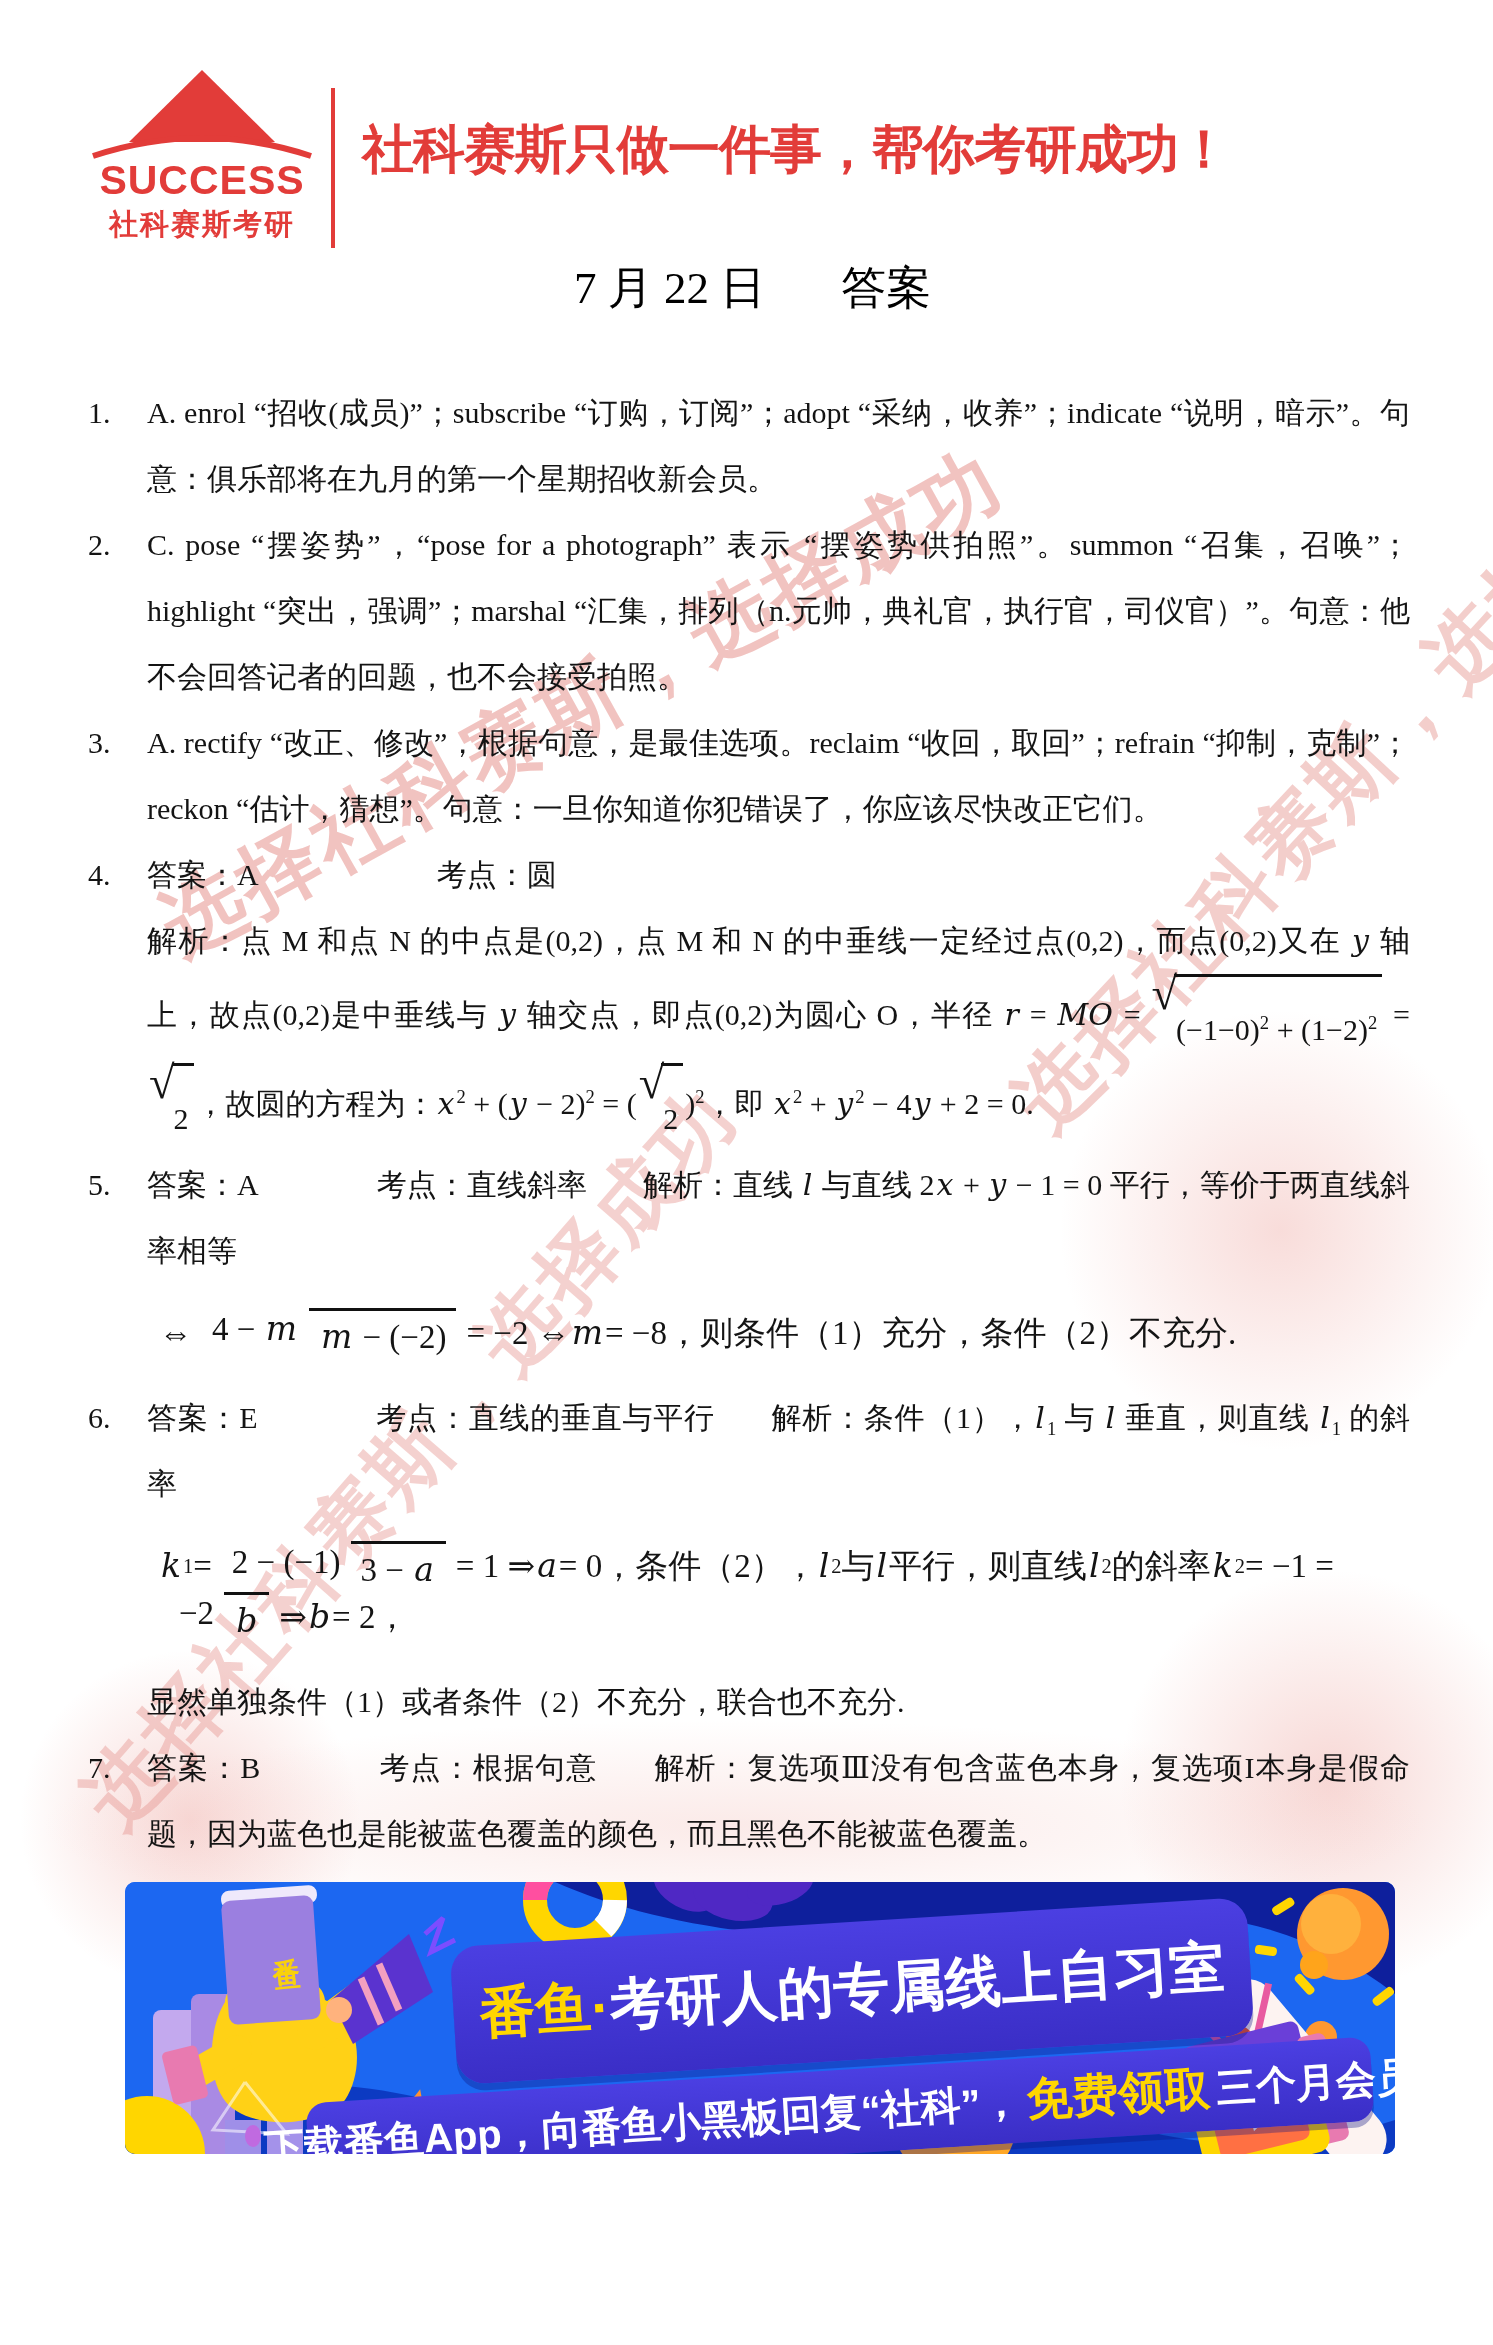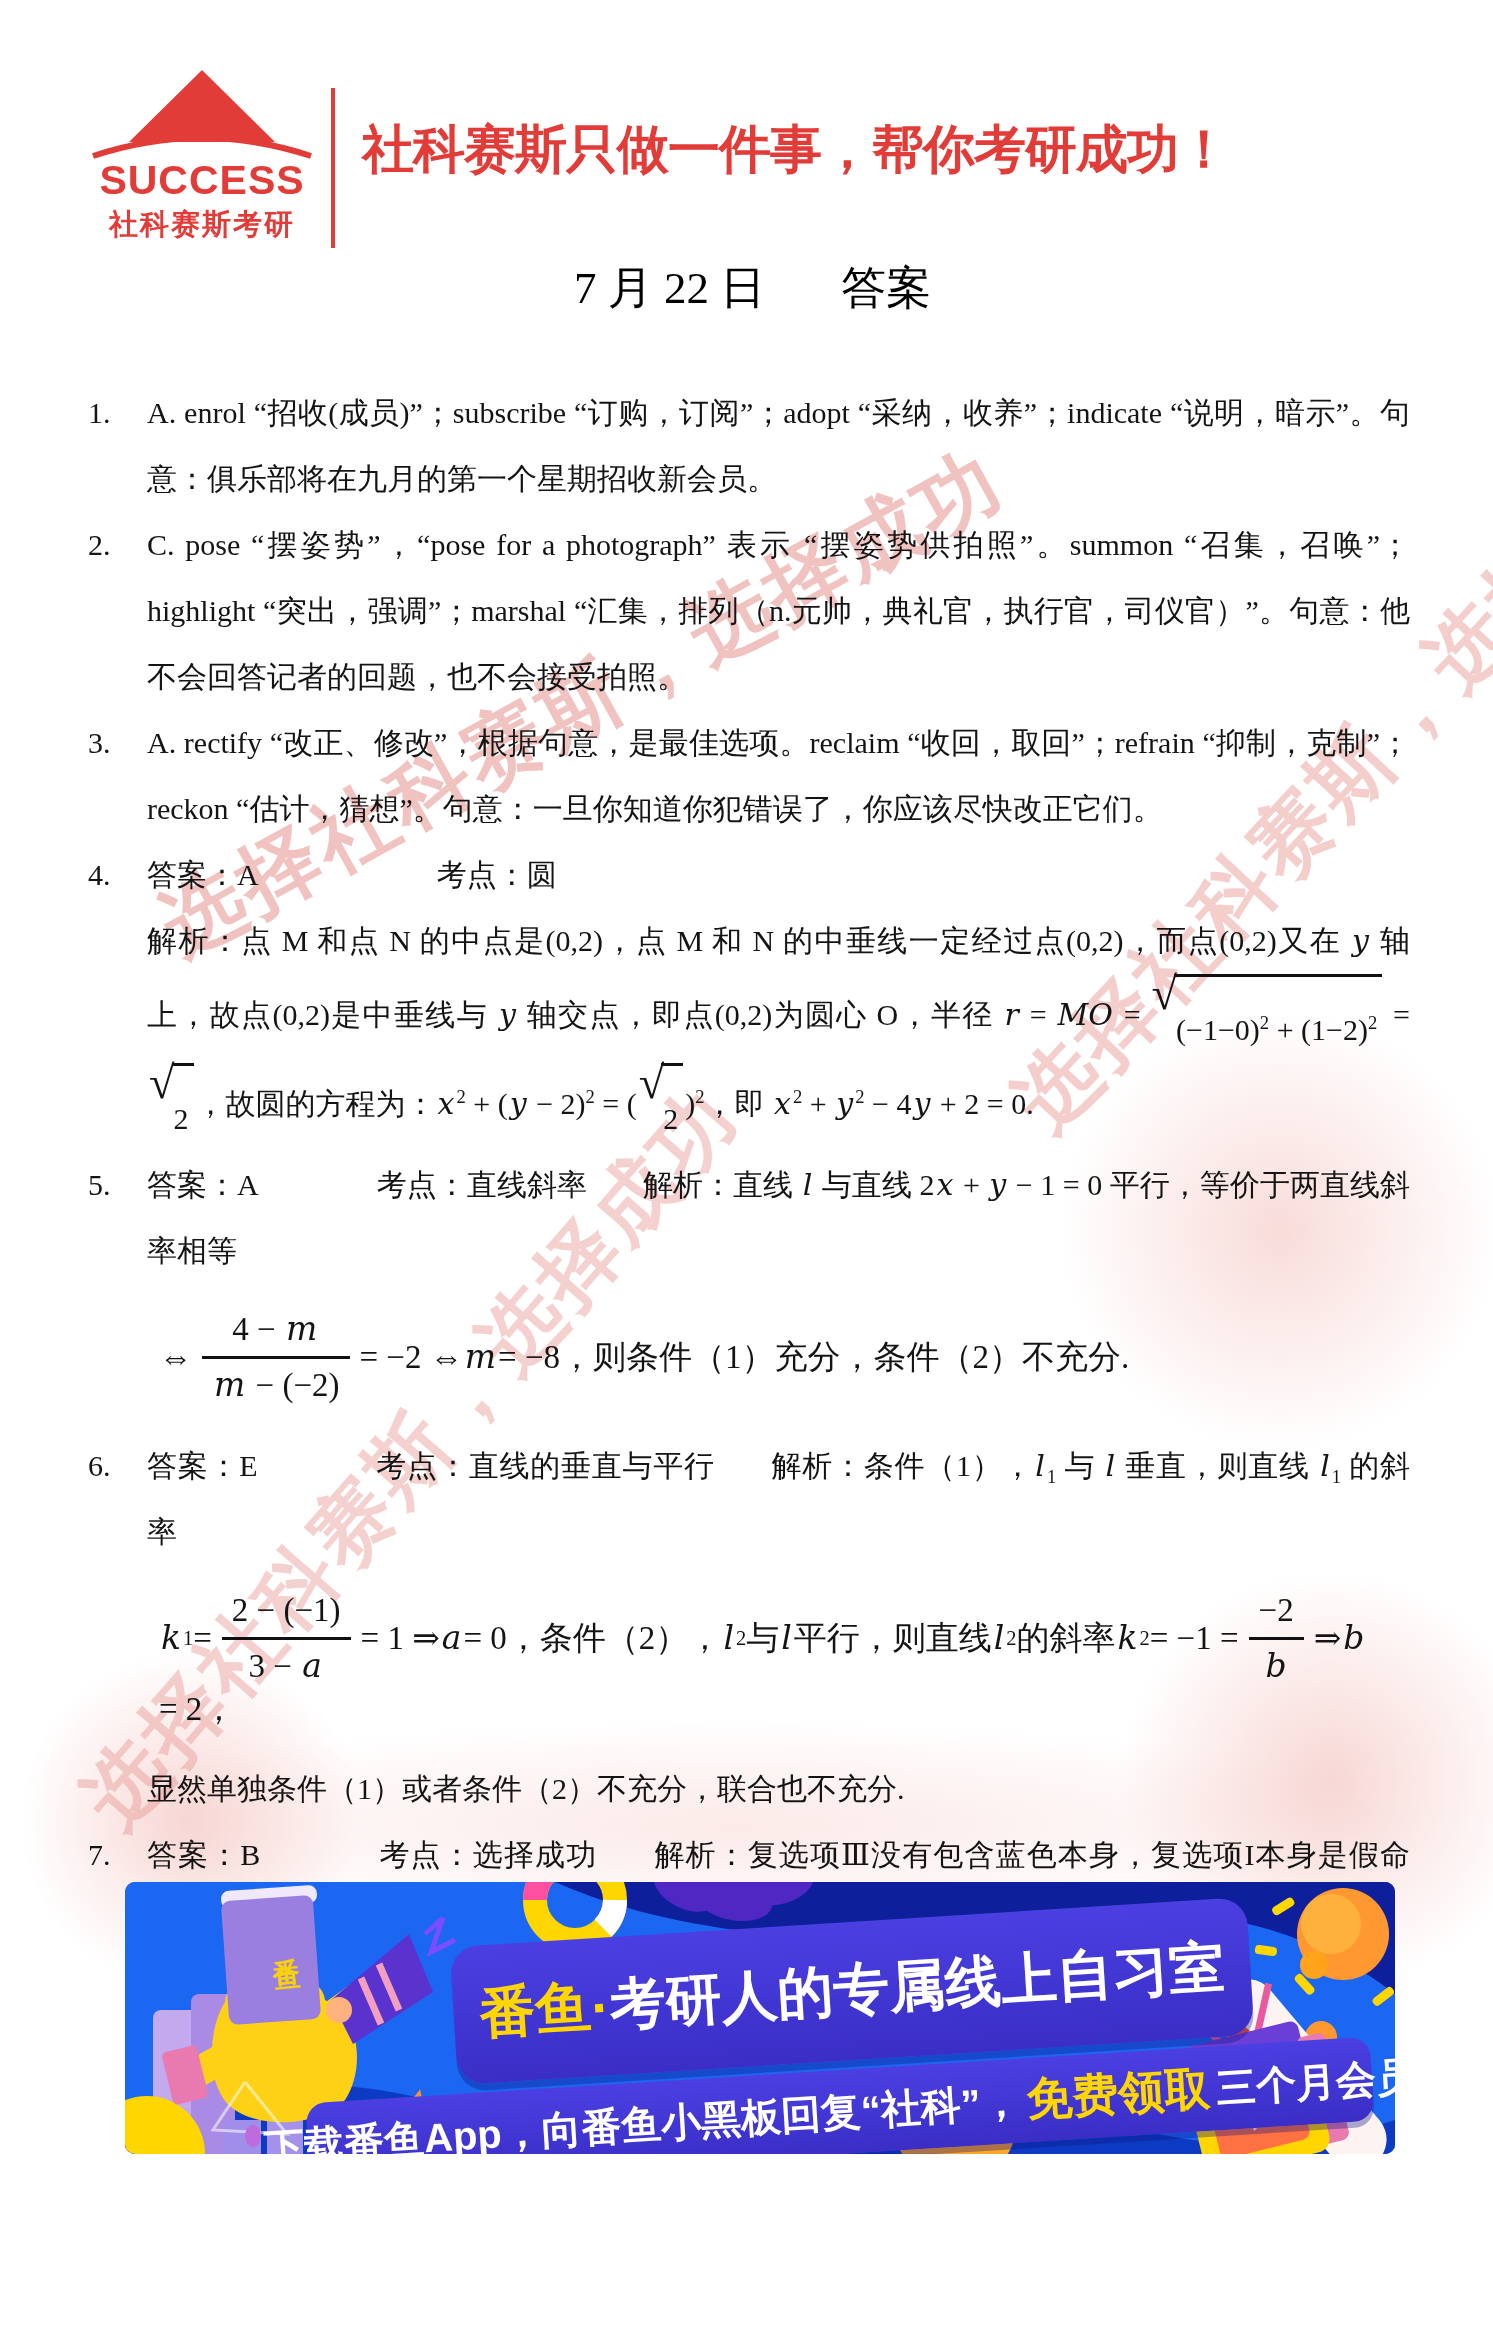--- a/index.html
+++ b/index.html
@@ -31,21 +31,21 @@
   .item-num{width:59px;flex:none;}
   .item-body{flex:1;min-width:0;}
   .para{text-align:justify;}
   .para.formula{font-size:33px;line-height:1.3;margin:24px 0 26px 12px;text-align:left;
     display:flex;align-items:center;flex-wrap:wrap;}
   .gap{display:inline-block;width:118px;}
   .gapw{display:inline-block;width:178px;}
   .gaps{display:inline-block;width:56px;}
   .mi{font-style:italic;font-family:"DejaVu Serif","Liberation Serif",serif;padding:0 2px;}
   sup,sub{font-size:0.62em;line-height:0;}
-  .frac{display:inline-flex;flex-direction:column;vertical-align:middle;text-align:center;
+  .frac{display:inline-flex;vertical-align:middle;text-align:center;
     margin:0 10px;}
   .frac .fr-num{display:block;padding:0 10px 5px;}
   .frac .fr-den{display:block;border-top:3px solid #111;padding:5px 10px 0;}
   .sqrt{display:inline-flex;align-items:flex-start;vertical-align:middle;margin:0 2px;}
   .sqrt .rad{font-size:1.55em;line-height:1;transform:translateY(-3px);}
   .sqrt .rb{border-top:3px solid #111;padding:20px 5px 0 2px;margin-left:-3px;}
   
   .wm{position:absolute;z-index:1;pointer-events:none;white-space:nowrap;
     font-family:"Liberation Sans","DejaVu Sans",sans-serif;font-weight:700;
     color:var(--watermark-pink);letter-spacing:4px;transform-origin:left center;}
@@ -192,21 +192,21 @@
             <span> ⇒ </span>
             <span class="mi">b</span>
             <span> = 2，</span>
           </div>
           <div class="para"><span>显然单独条件（1）或者条件（2）不充分，联合也不充分.</span></div>
         </div>
       </div>
       <div class="item">
         <div class="item-num">7.</div>
         <div class="item-body">
-          <div class="para"><span>答案：B</span><span class="gap"></span><span>考点：选择成功</span><span class="gaps"></span><span>解析：复选项Ⅲ没有包含蓝色本身，复选项I本身是假命题，因为蓝色也是能被蓝色覆盖的颜色，而且黑色不能被蓝色覆盖。</span></div>
+          <div class="para"><span>答案：B</span><span class="gap"></span><span>考点：根据句意</span><span class="gaps"></span><span>解析：复选项Ⅲ没有包含蓝色本身，复选项I本身是假命题，因为蓝色也是能被蓝色覆盖的颜色，而且黑色不能被蓝色覆盖。</span></div>
         </div>
       </div>
     </div>
 
   <div class="banner">
     <svg width="1270" height="272" viewBox="0 0 1270 272">
 
       <rect width="1270" height="272" fill="#1c67f1"></rect>
       <path d="M430,0 C560,58 760,72 930,40 C1060,14 1180,42 1270,112 L1270,0 Z" fill="#0e1f9c"></path>
       <path d="M0,228 C120,188 260,196 360,236 C470,276 560,268 660,240 C780,206 900,208 1010,246 C1090,270 1190,264 1270,238 L1270,272 L0,272 Z" fill="#0c3ac2"></path>

